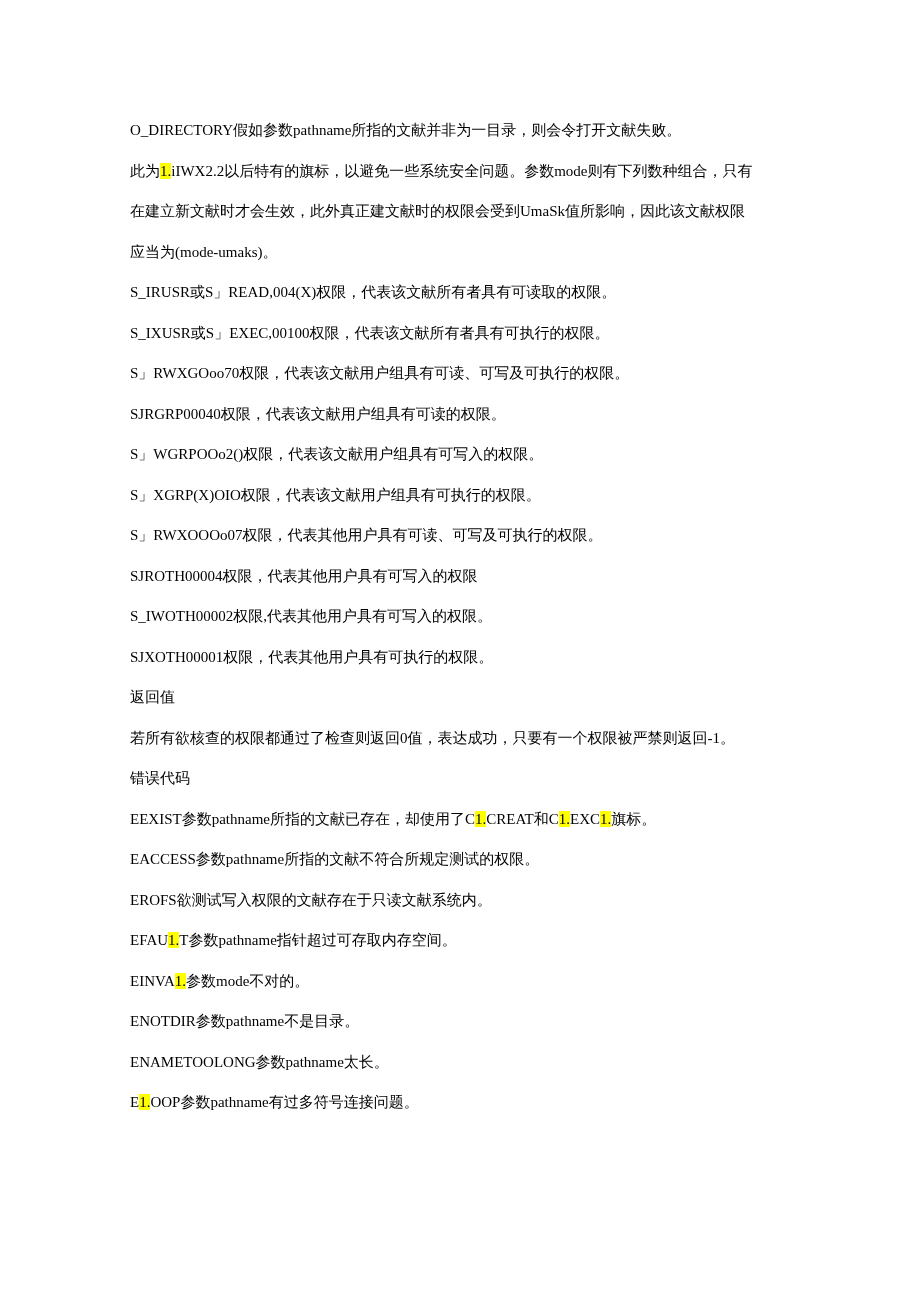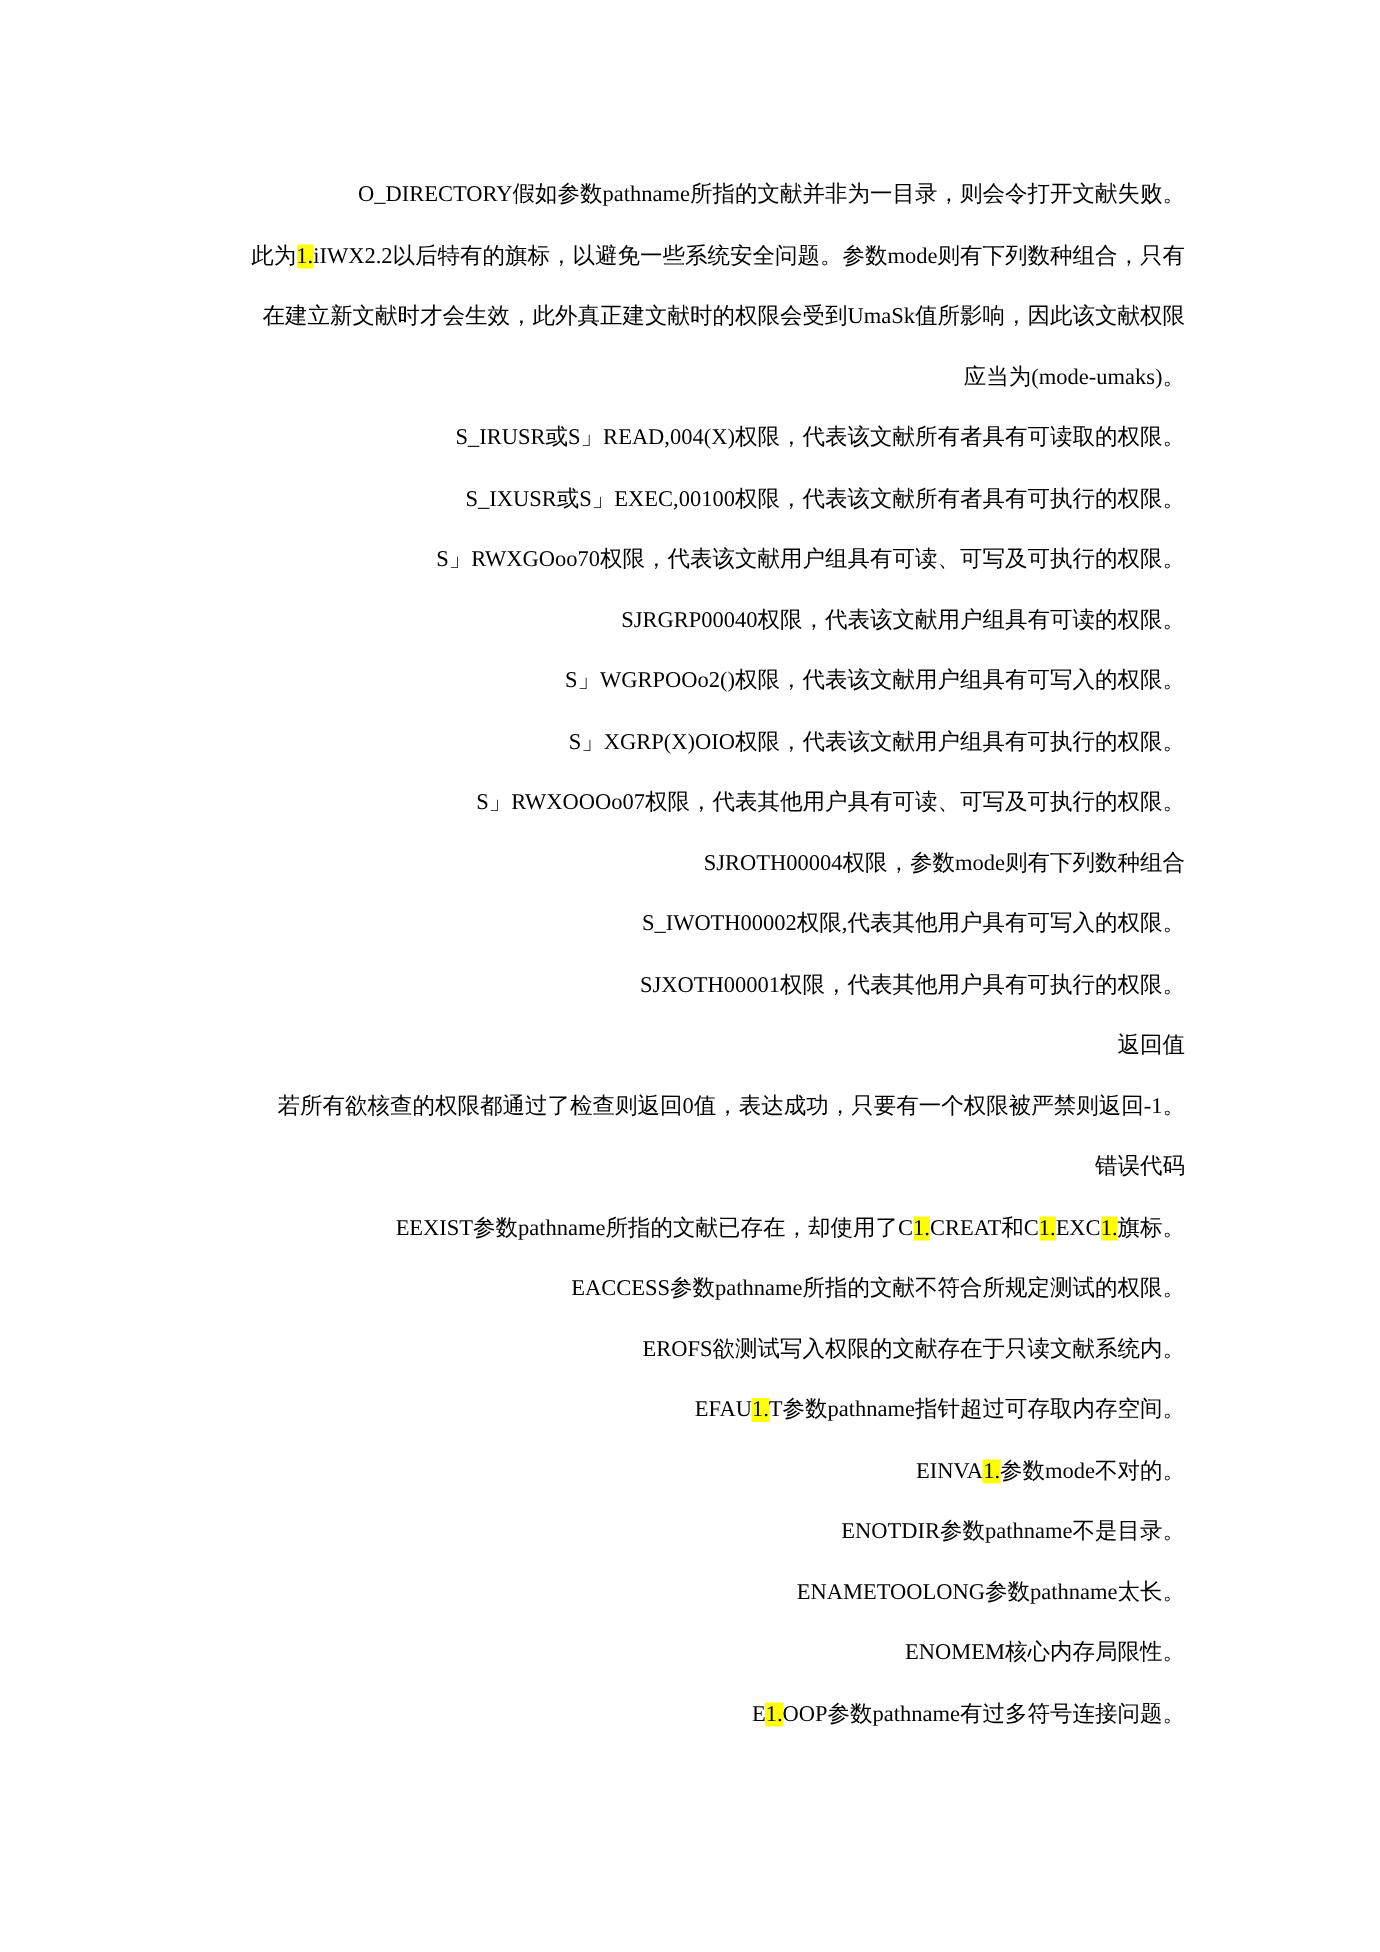--- a/index.html
+++ b/index.html
@@ -11,49 +11,47 @@
   }
   .page {
     padding: 110px 130px 80px 130px;
     box-sizing: border-box;
   }
   .line {
     font-size: 15px;
     line-height: 2.7;
     color: #000;
     white-space: normal;
-    text-align: right;
   }
   .hl {
     background: #ffff00;
   }
 </style>
 </head>
 <body>
 
 <div class="page" id="page">
     <div class="line"><span>O_DIRECTORY假如参数pathname所指的文献并非为一目录，则会令打开文献失败。</span></div>
     <div class="line"><span>此为</span><span class="hl">1.</span><span>iIWX2.2以后特有的旗标，以避免一些系统安全问题。参数mode则有下列数种组合，只有</span></div>
     <div class="line"><span>在建立新文献时才会生效，此外真正建文献时的权限会受到UmaSk值所影响，因此该文献权限</span></div>
     <div class="line"><span>应当为(mode-umaks)。</span></div>
     <div class="line"><span>S_IRUSR或S」READ,004(X)权限，代表该文献所有者具有可读取的权限。</span></div>
     <div class="line"><span>S_IXUSR或S」EXEC,00100权限，代表该文献所有者具有可执行的权限。</span></div>
     <div class="line"><span>S」RWXGOoo70权限，代表该文献用户组具有可读、可写及可执行的权限。</span></div>
     <div class="line"><span>SJRGRP00040权限，代表该文献用户组具有可读的权限。</span></div>
     <div class="line"><span>S」WGRPOOo2()权限，代表该文献用户组具有可写入的权限。</span></div>
     <div class="line"><span>S」XGRP(X)OIO权限，代表该文献用户组具有可执行的权限。</span></div>
     <div class="line"><span>S」RWXOOOo07权限，代表其他用户具有可读、可写及可执行的权限。</span></div>
-    <div class="line"><span>SJROTH00004权限，参数mode则有下列数种组合</span></div>
+    <div class="line"><span>SJROTH00004权限，代表其他用户具有可写入的权限</span></div>
     <div class="line"><span>S_IWOTH00002权限,代表其他用户具有可写入的权限。</span></div>
     <div class="line"><span>SJXOTH00001权限，代表其他用户具有可执行的权限。</span></div>
     <div class="line"><span>返回值</span></div>
     <div class="line"><span>若所有欲核查的权限都通过了检查则返回0值，表达成功，只要有一个权限被严禁则返回-1。</span></div>
     <div class="line"><span>错误代码</span></div>
     <div class="line"><span>EEXIST参数pathname所指的文献已存在，却使用了C</span><span class="hl">1.</span><span>CREAT和C</span><span class="hl">1.</span><span>EXC</span><span class="hl">1.</span><span>旗标。</span></div>
     <div class="line"><span>EACCESS参数pathname所指的文献不符合所规定测试的权限。</span></div>
     <div class="line"><span>EROFS欲测试写入权限的文献存在于只读文献系统内。</span></div>
     <div class="line"><span>EFAU</span><span class="hl">1.</span><span>T参数pathname指针超过可存取内存空间。</span></div>
     <div class="line"><span>EINVA</span><span class="hl">1.</span><span>参数mode不对的。</span></div>
     <div class="line"><span>ENOTDIR参数pathname不是目录。</span></div>
     <div class="line"><span>ENAMETOOLONG参数pathname太长。</span></div>
-    <div class="line"><span>ENOMEM核心内存局限性。</span></div>
     <div class="line"><span>E</span><span class="hl">1.</span><span>OOP参数pathname有过多符号连接问题。</span></div>
   </div>
 
 </body></html>

